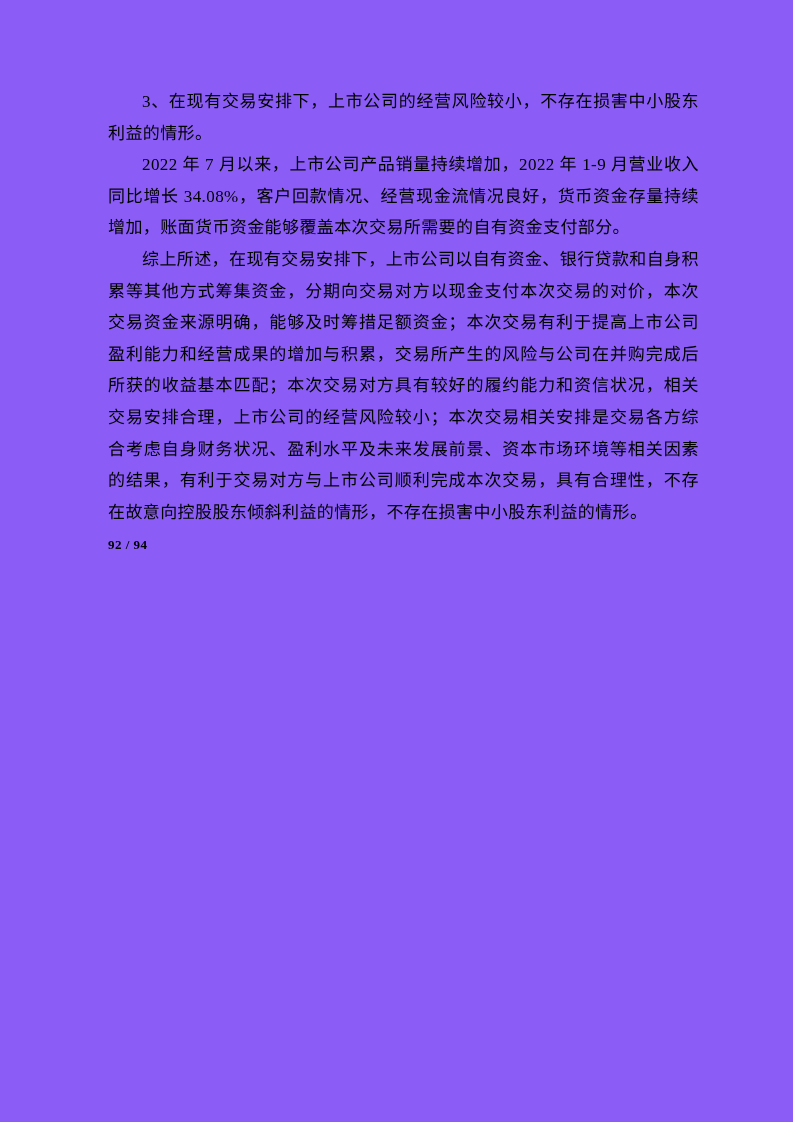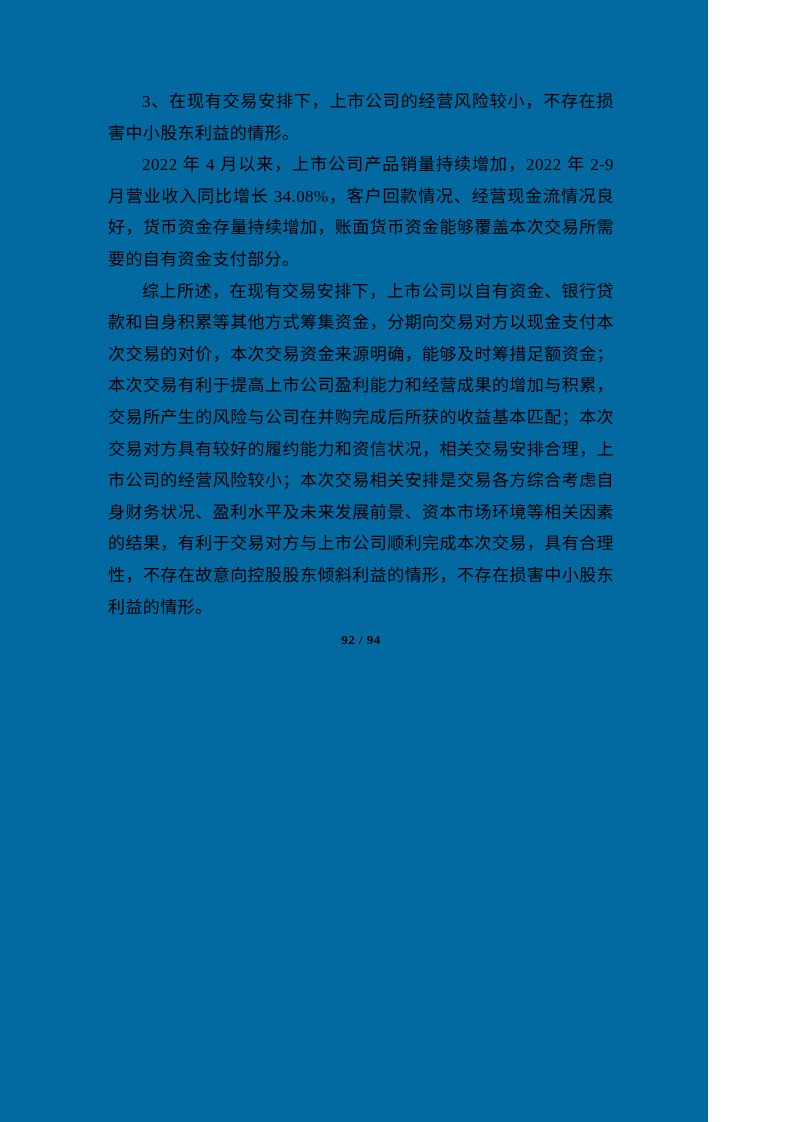--- a/index.html
+++ b/index.html
@@ -2,23 +2,23 @@
 <html lang="zh-CN"><head>
 <meta charset="utf-8">
 <style>
   html, body {
     margin: 0;
     padding: 0;
     background: #ffffff;
   }
   .page {
     position: relative;
-    width: 708px;
+    width: 793px;
     height: 1122px;
-    background: #0369a1;
+    background: #8b5cf6;
     box-sizing: border-box;
     padding: 86px 94px 0 108px;
     font-family: "Liberation Serif", "DejaVu Serif", serif;
     color: #000000;
     overflow: hidden;
   }
   .content {
     width: 100%;
   }
   p.para {
@@ -27,30 +27,30 @@
     font-size: 17px;
     line-height: 31.6px;
     text-align: justify;
     text-justify: inter-ideograph;
     text-indent: 2em;
     letter-spacing: 0.4px;
     word-break: break-all;
   }
   .page-number {
     margin-top: 9px;
-    text-align: center;
+    text-align: left;
     font-size: 13px;
     font-weight: bold;
     letter-spacing: 0.5px;
     line-height: 16px;
   }
 </style>
 </head>
 <body>
 
 <div class="page">
   <div class="content">
     <p class="para">3、在现有交易安排下，上市公司的经营风险较小，不存在损害中小股东利益的情形。</p>
-    <p class="para">2022 年 4 月以来，上市公司产品销量持续增加，2022 年 2-9 月营业收入同比增长 34.08%，客户回款情况、经营现金流情况良好，货币资金存量持续增加，账面货币资金能够覆盖本次交易所需要的自有资金支付部分。</p>
+    <p class="para">2022 年 7 月以来，上市公司产品销量持续增加，2022 年 1-9 月营业收入同比增长 34.08%，客户回款情况、经营现金流情况良好，货币资金存量持续增加，账面货币资金能够覆盖本次交易所需要的自有资金支付部分。</p>
     <p class="para">综上所述，在现有交易安排下，上市公司以自有资金、银行贷款和自身积累等其他方式筹集资金，分期向交易对方以现金支付本次交易的对价，本次交易资金来源明确，能够及时筹措足额资金；本次交易有利于提高上市公司盈利能力和经营成果的增加与积累，交易所产生的风险与公司在并购完成后所获的收益基本匹配；本次交易对方具有较好的履约能力和资信状况，相关交易安排合理，上市公司的经营风险较小；本次交易相关安排是交易各方综合考虑自身财务状况、盈利水平及未来发展前景、资本市场环境等相关因素的结果，有利于交易对方与上市公司顺利完成本次交易，具有合理性，不存在故意向控股股东倾斜利益的情形，不存在损害中小股东利益的情形。</p>
     <div class="page-number">92 / 94</div>
   </div>
 </div>
 
 </body></html>

